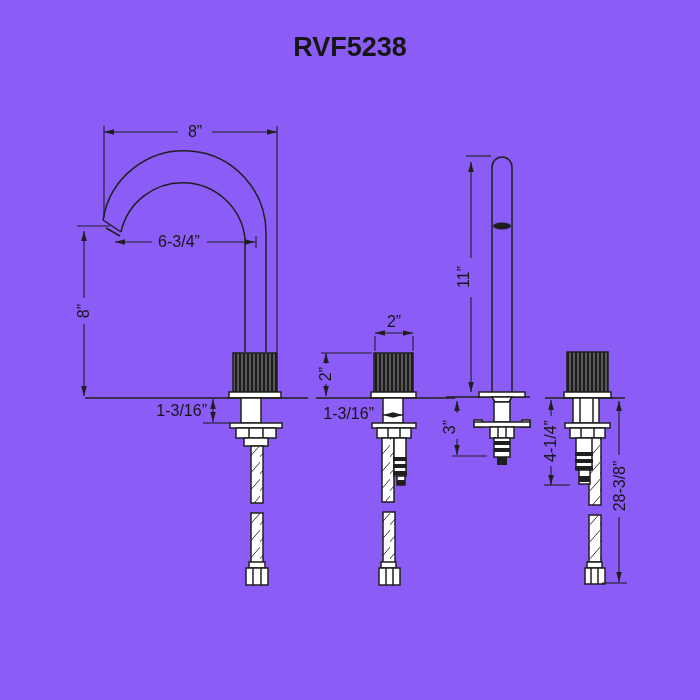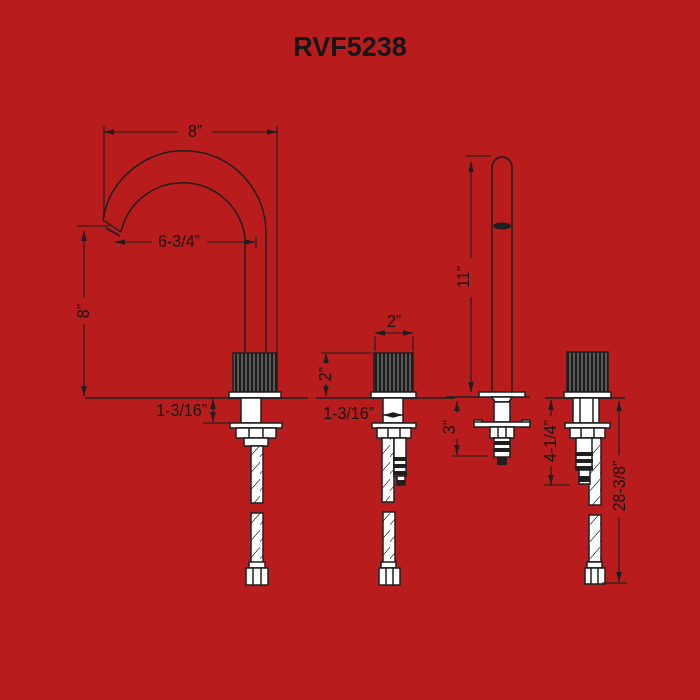--- a/index.html
+++ b/index.html
@@ -1,17 +1,17 @@
 <!DOCTYPE html>
 <html><head>
 <meta charset="utf-8">
 <style>
   html,body { margin:0; padding:0; background:#ffffff; }
   .page {
-    position:relative; width:700px; height:700px; background:#b91c1c;
+    position:relative; width:700px; height:700px; background:#8b5cf6;
     font-family:"Liberation Sans", sans-serif; overflow:hidden;
   }
   svg { display:block; }
   svg .ln   { fill:none; stroke:#1f1f1f; stroke-width:1.5; }
   svg .fw   { fill:#ffffff; stroke:#1f1f1f; stroke-width:1.5; }
   svg .dk   { fill:#1f1f1f; stroke:none; }
   svg .knurl{ fill:url(#knurl); stroke:#1f1f1f; stroke-width:1.5; }
   svg .braid{ fill:url(#braid); stroke:#1f1f1f; stroke-width:1.5; }
   svg .dim  { fill:none; stroke:#1f1f1f; stroke-width:1.1; }
   svg text  { fill:#161616; font-family:"Liberation Sans", sans-serif; font-size:16px; }

